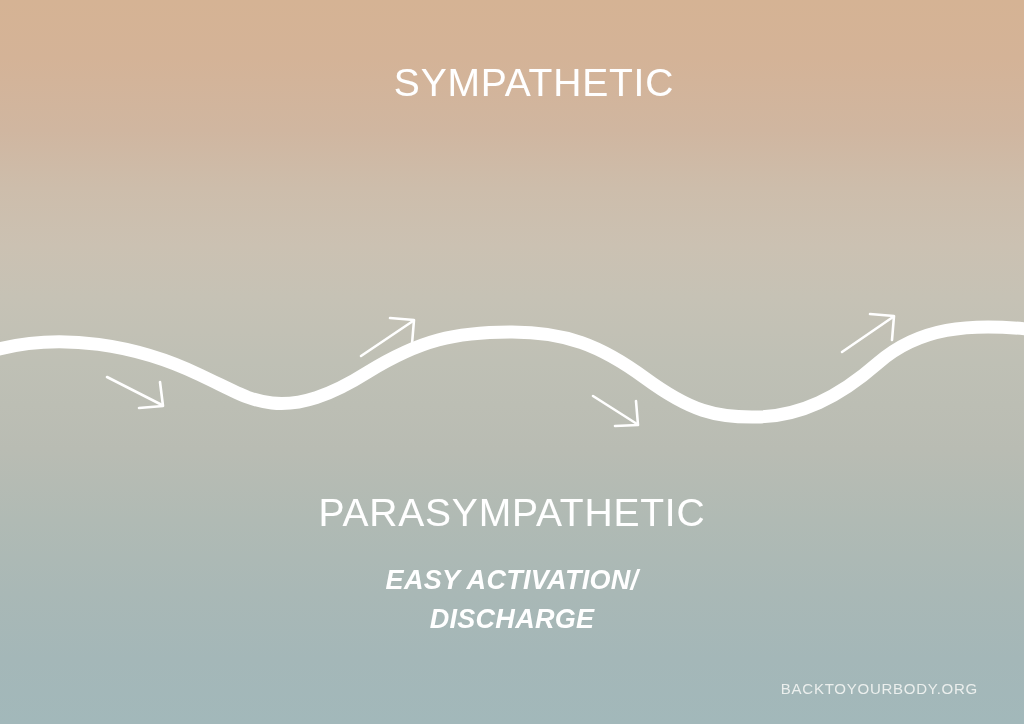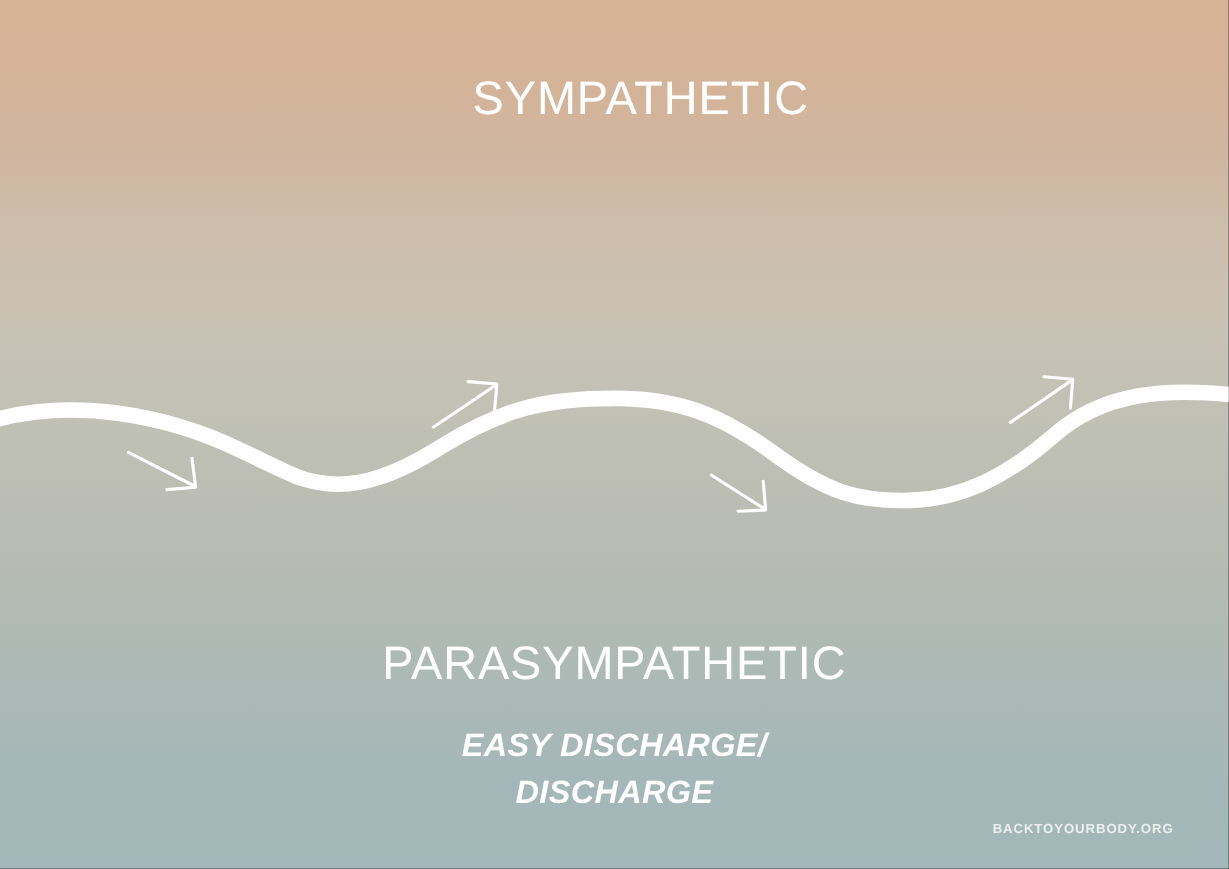--- a/index.html
+++ b/index.html
@@ -44,21 +44,21 @@
 
   
   .zone {
     position: absolute;
     left: 0;
     width: 1024px;
     text-align: center;
     color: #ffffff;
   }
   .zone-sympathetic { top: 62px; padding-left: 22px; }
-  .zone-parasympathetic { top: 492px; margin-top: 41px; }
+  .zone-parasympathetic { top: 492px; }
 
   .zone-title {
     font-size: 39px;
     font-weight: 400;
     letter-spacing: 0.8px;
     line-height: 1.1;
     color: #ffffff;
     margin: 0;
     text-shadow: 0 0 1px rgba(255,255,255,0.25);
   }
@@ -72,25 +72,25 @@
     letter-spacing: 0.3px;
     color: #ffffff;
   }
   .zone-sub .line2 { display: block; }
 
   
   .footer-credit {
     position: absolute;
     right: 46px;
     bottom: 27px;
-    font-size: 11px;
+    font-size: 15px;
     letter-spacing: 0.75px;
     color: #f2f4f2;
     opacity: 0.92;
-    font-weight: 700;
+    font-weight: 400;
   }
 </style>
 </head>
 <body>
 
 <div id="poster">
 
   <svg class="wave-layer" viewBox="0 0 1024 724" width="1024" height="724" aria-hidden="true">
 
     <path d="M -12,352
@@ -124,20 +124,20 @@
     </g>
   </svg>
 
   <div class="zone zone-sympathetic">
     <div class="zone-title">SYMPATHETIC</div>
   </div>
 
   <div class="zone zone-parasympathetic">
     <div class="zone-title">PARASYMPATHETIC</div>
     <div class="zone-sub">
-      <span>EASY DISCHARGE/</span>
+      <span>EASY ACTIVATION/</span>
       <span class="line2">DISCHARGE</span>
     </div>
   </div>
 
   <div class="footer-credit">BACKTOYOURBODY.ORG</div>
 
 </div>
 
 </body></html>

